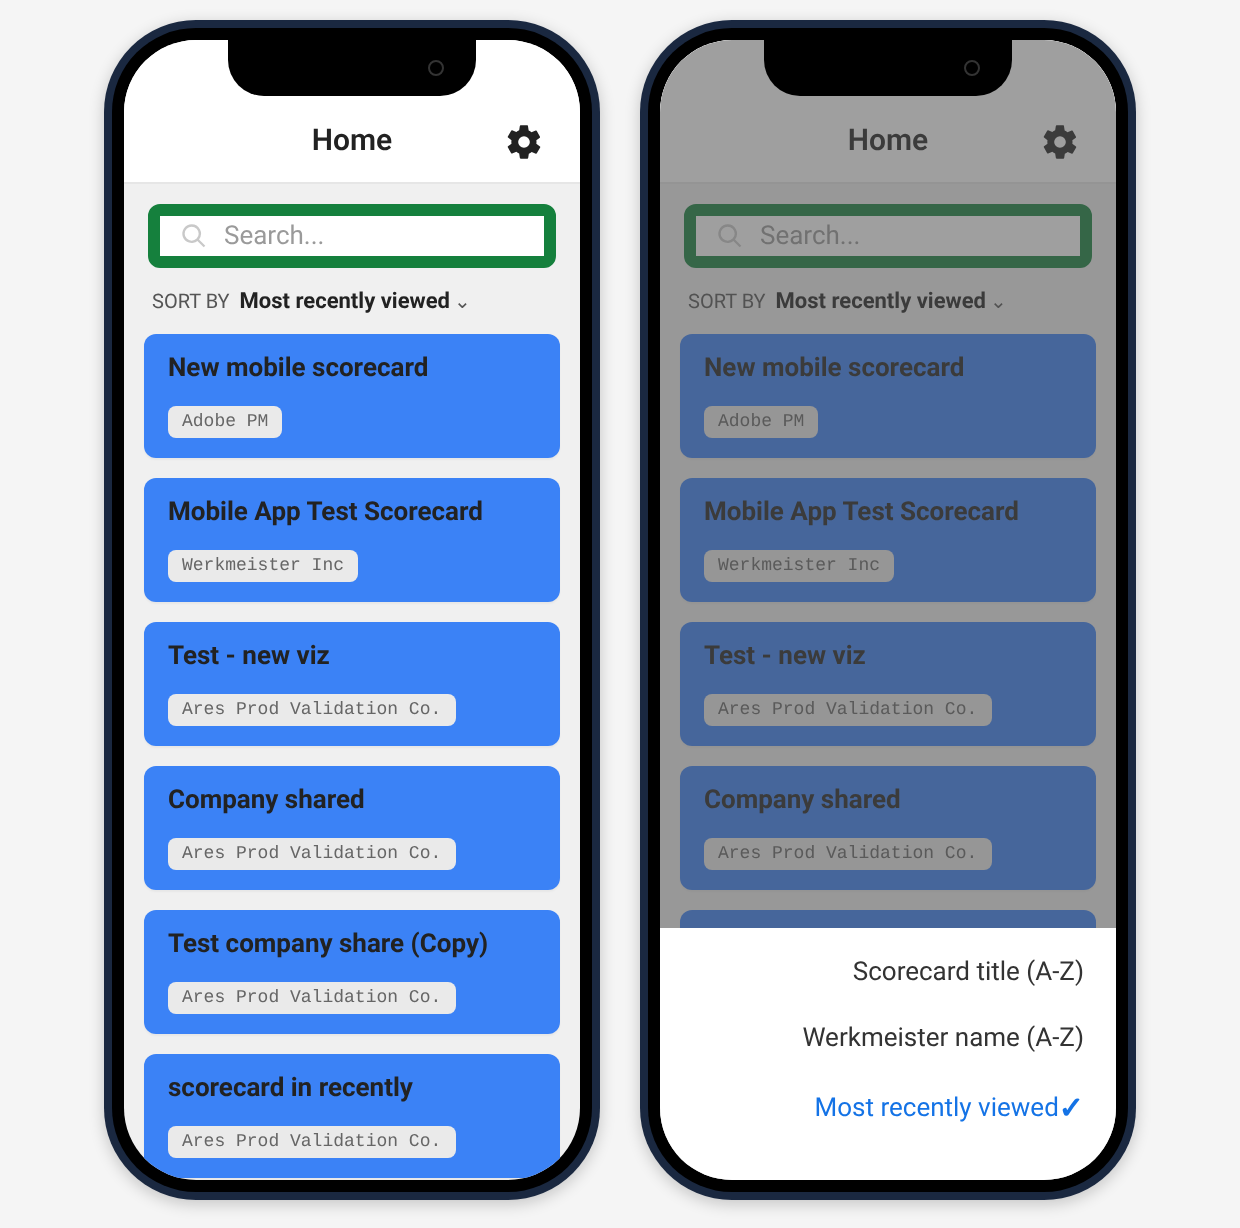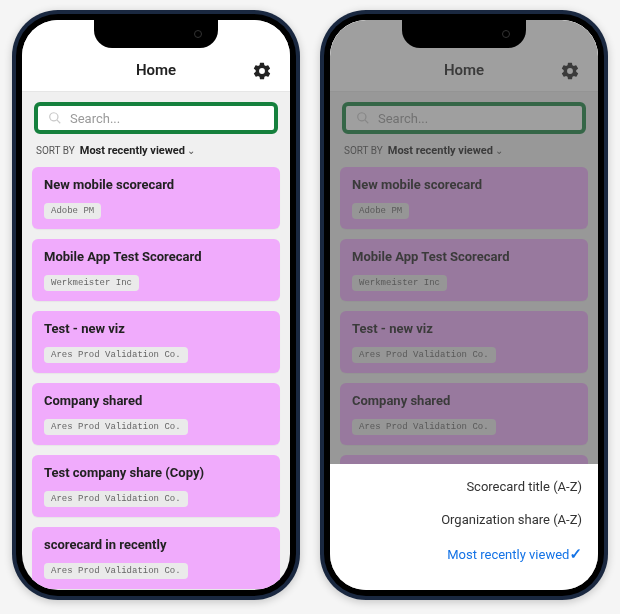--- a/index.html
+++ b/index.html
@@ -7,21 +7,21 @@
     font-family: -apple-system, BlinkMacSystemFont, "Segoe UI", Roboto, sans-serif;
     background: #f5f5f5;
     width: 620px;
     height: 614px;
     display: flex;
     gap: 20px;
     padding: 10px 12px;
     justify-content: center;
   }
   .phone {
-    width: 288px;
+    width: 248px;
     height: 590px;
     background: #1a2840;
     border-radius: 46px;
     padding: 4px;
     position: relative;
     box-shadow: 0 2px 8px rgba(0,0,0,0.2);
   }
   .phone-inner {
     width: 100%;
     height: 100%;
@@ -82,21 +82,21 @@
   }
   .gear svg { width: 100%; height: 100%; }
   .search-wrap {
     padding: 10px 12px 8px;
     background: #f0f0f0;
   }
   .search {
     display: flex;
     align-items: center;
     background: #fff;
-    border: 4px solid #15803d;
+    border: 6px solid #15803d;
     border-radius: 6px;
     height: 32px;
     padding: 0 10px;
     gap: 8px;
   }
   .search-icon { width: 14px; height: 14px; opacity: .45; }
   .search-text {
     font-size: 13px;
     color: #9a9a9a;
   }
@@ -110,21 +110,21 @@
     font-weight: 700;
     color: #222;
     text-transform: none;
     font-size: 11px;
   }
   .chev { display: inline-block; margin-left: 2px; }
   .list {
     padding: 0 10px;
   }
   .card {
-    background: #f0abfc;
+    background: #3b82f6;
     border-radius: 6px;
     padding: 10px 12px 10px;
     margin-bottom: 10px;
     box-shadow: 0 1px 1px rgba(0,0,0,0.04);
   }
   .card-title {
     font-size: 13px;
     font-weight: 700;
     color: #222;
     margin-bottom: 6px;
@@ -282,21 +282,21 @@
         </div>
       </div>
 
       <div class="dim-overlay"></div>
 
       <div class="sheet">
         <div class="sheet-item">
           <span>Scorecard title (A-Z)</span>
         </div>
         <div class="sheet-item">
-          <span>Organization share (A-Z)</span>
+          <span>Werkmeister name (A-Z)</span>
         </div>
         <div class="sheet-item sel">
           <span>Most recently viewed</span>
           <span class="check">✓</span>
         </div>
       </div>
 
     </div>
   </div>
 </div>

